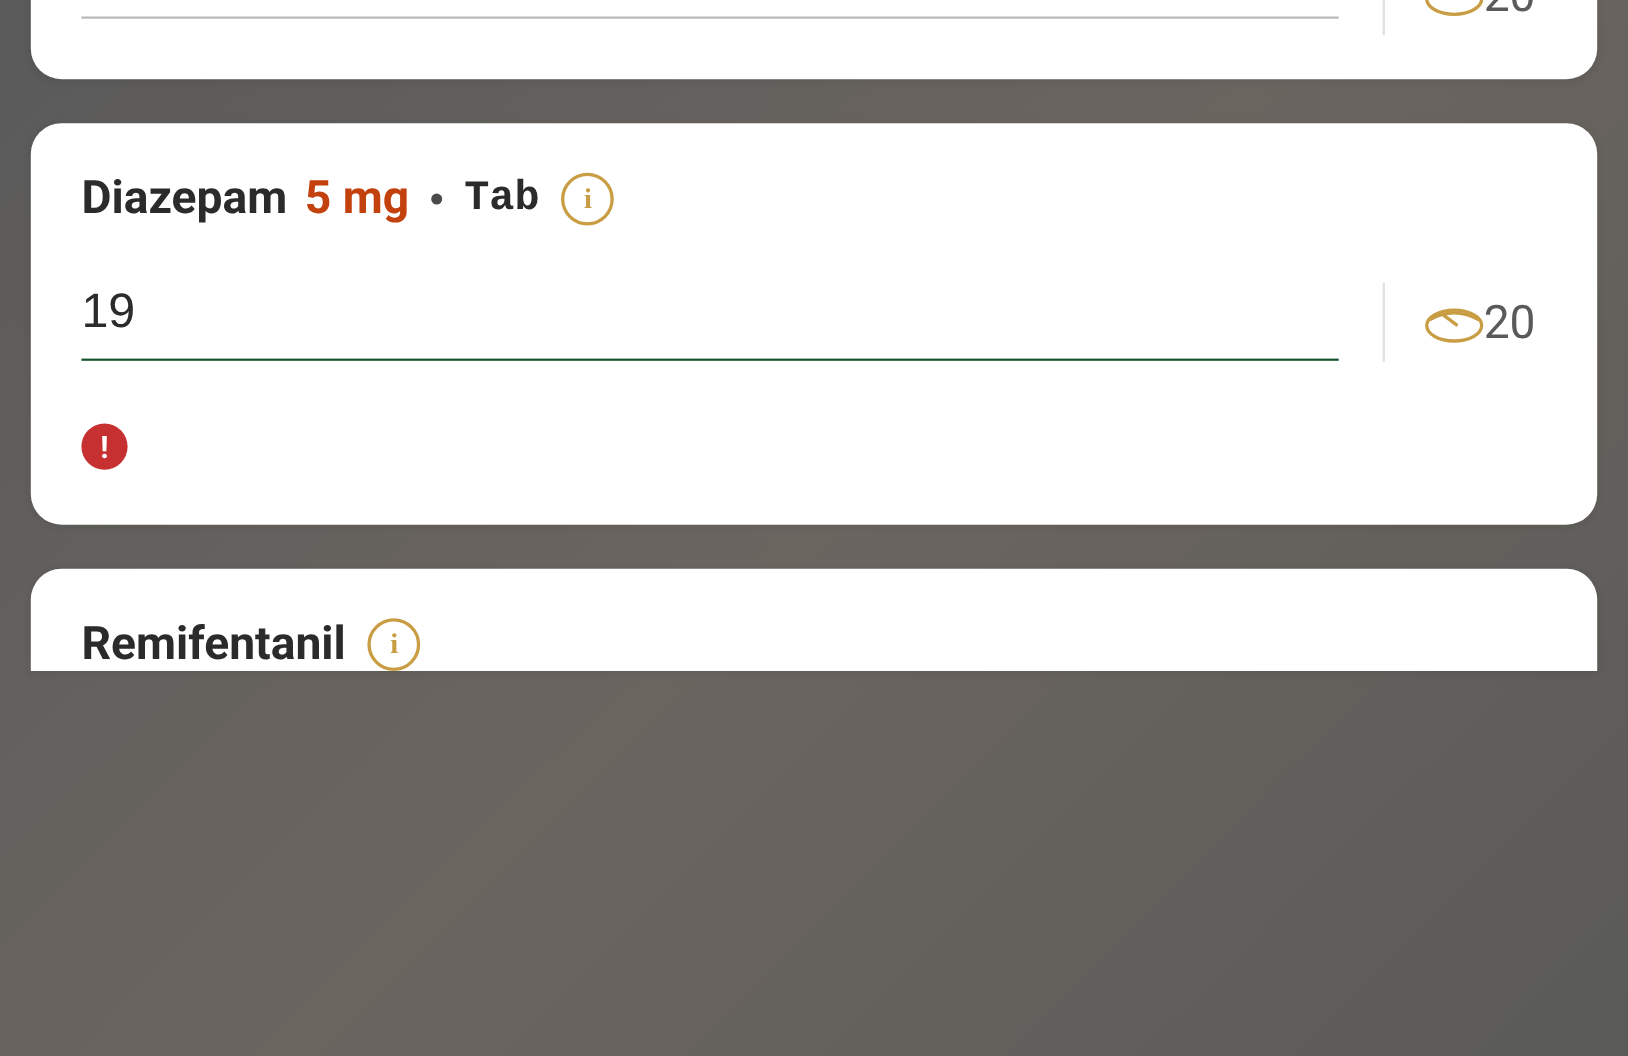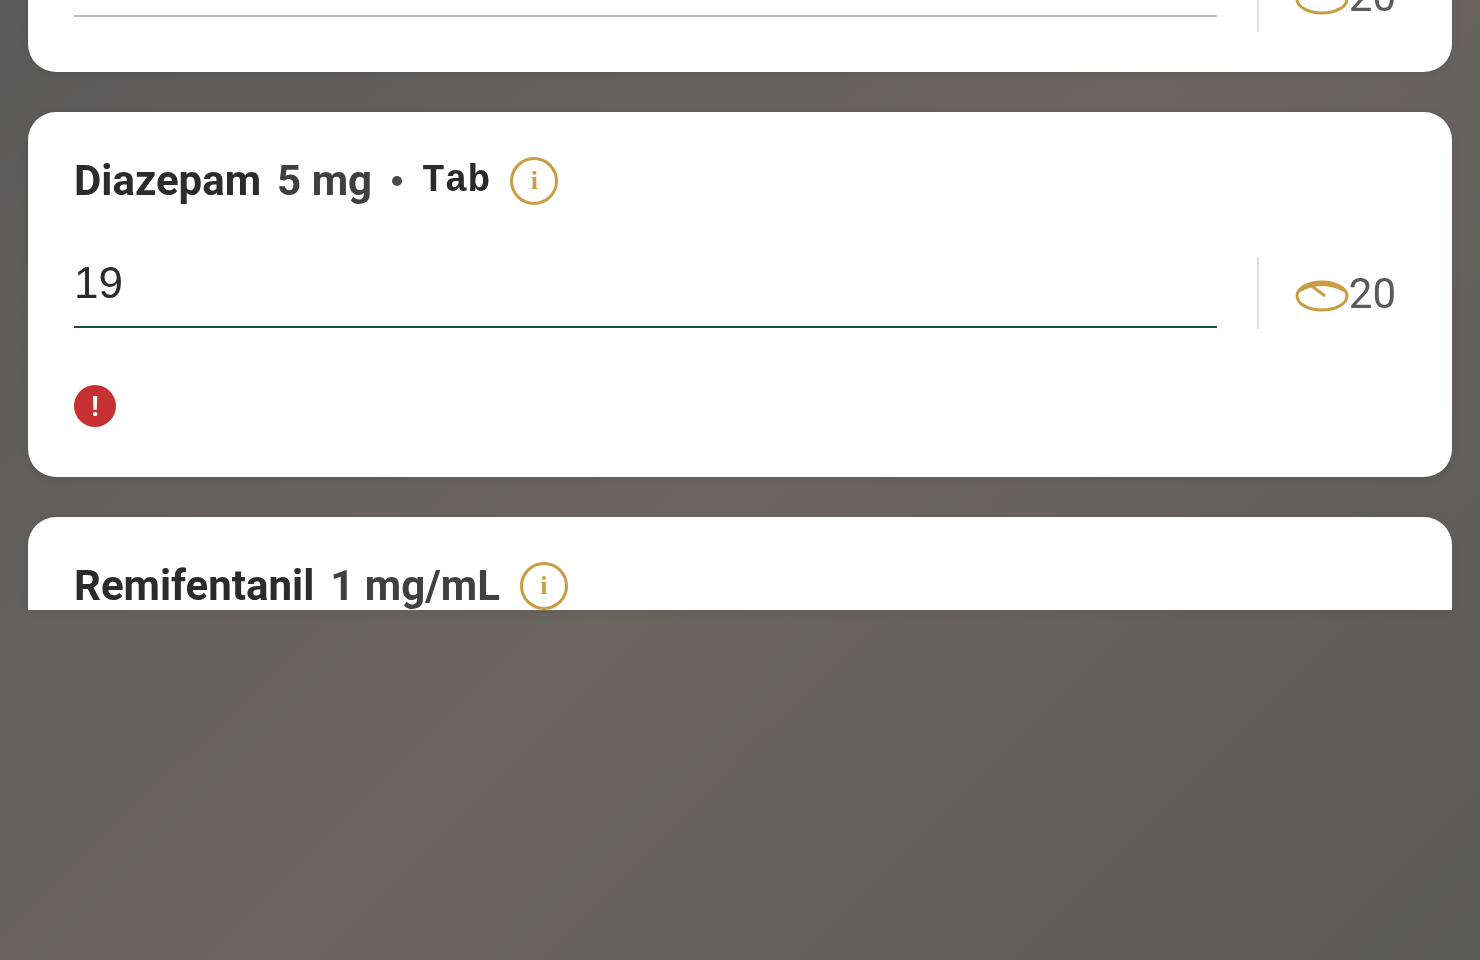--- a/index.html
+++ b/index.html
@@ -45,21 +45,21 @@
       margin-bottom: 52px;
     }
     .drug-name {
       font-size: 42px;
       font-weight: 700;
       color: #2b2b2b;
     }
     .drug-dose {
       font-size: 42px;
       font-weight: 700;
-      color: #404040;
+      color: #c2410c;
     }
     .dot-separator {
       width: 10px;
       height: 10px;
       background: #4a4a4a;
       border-radius: 50%;
       display: inline-block;
       margin: 0 4px;
     }
     .drug-form {
@@ -217,18 +217,17 @@
     </div>
 
     <div class="alert-row">
       <span class="alert-icon">!</span>
     </div>
   </div>
 
   <div class="card card-partial-bottom">
     <div class="drug-header" style="margin-bottom:0;">
       <span class="drug-name">Remifentanil</span>
-      <span class="drug-dose">1 mg/mL</span>
       <span class="info-circle">i</span>
     </div>
   </div>
 
 </div>
 
 </body></html>

